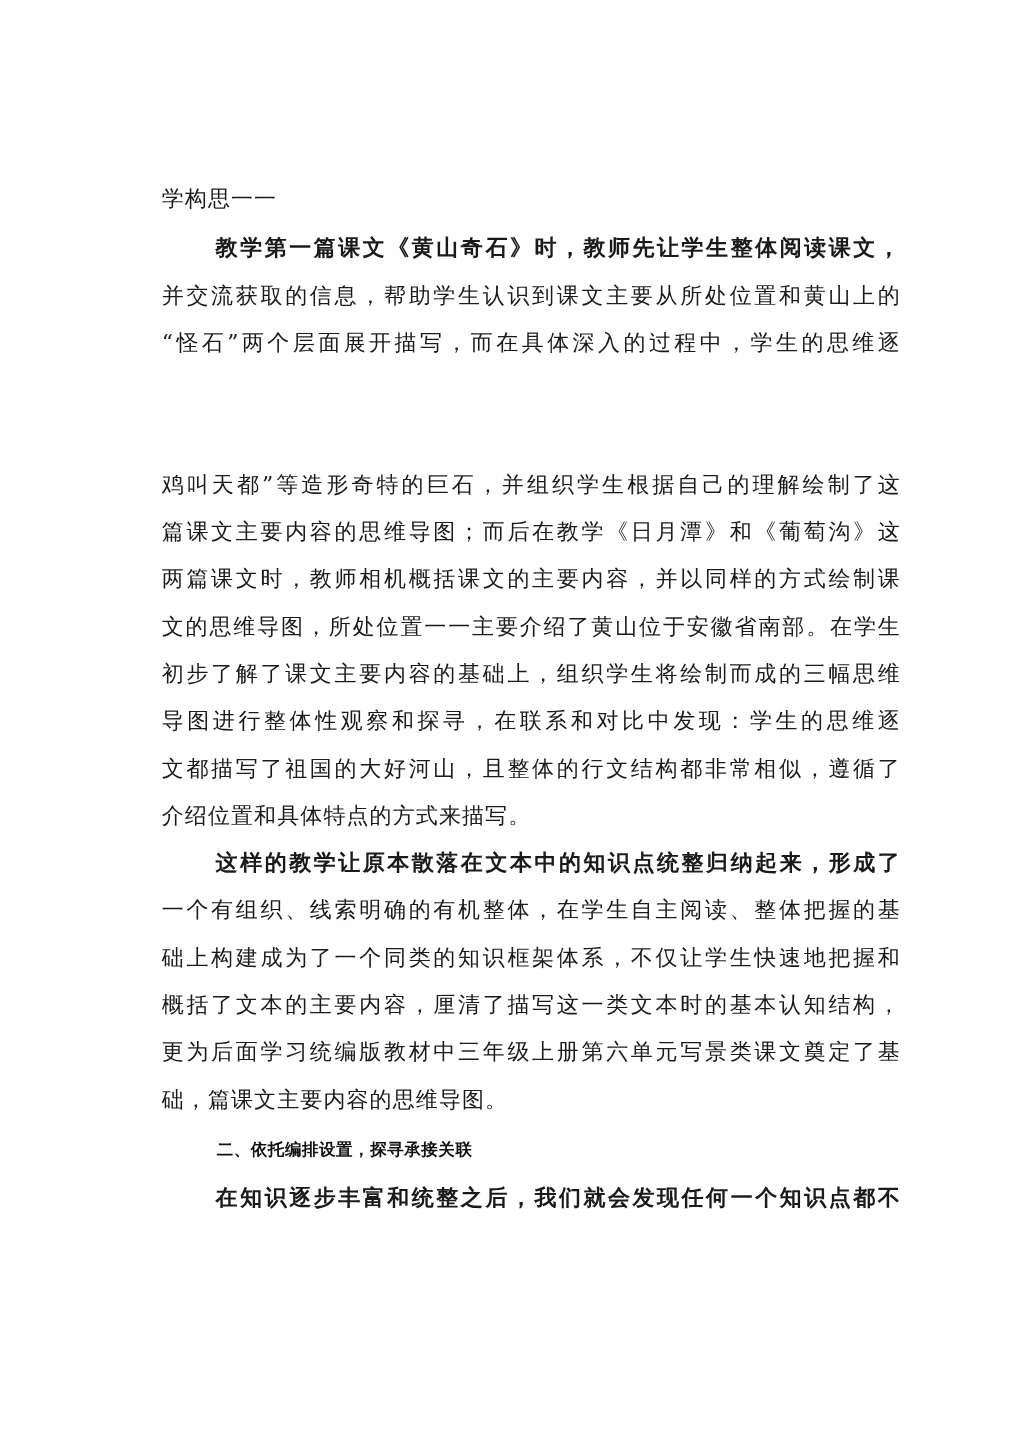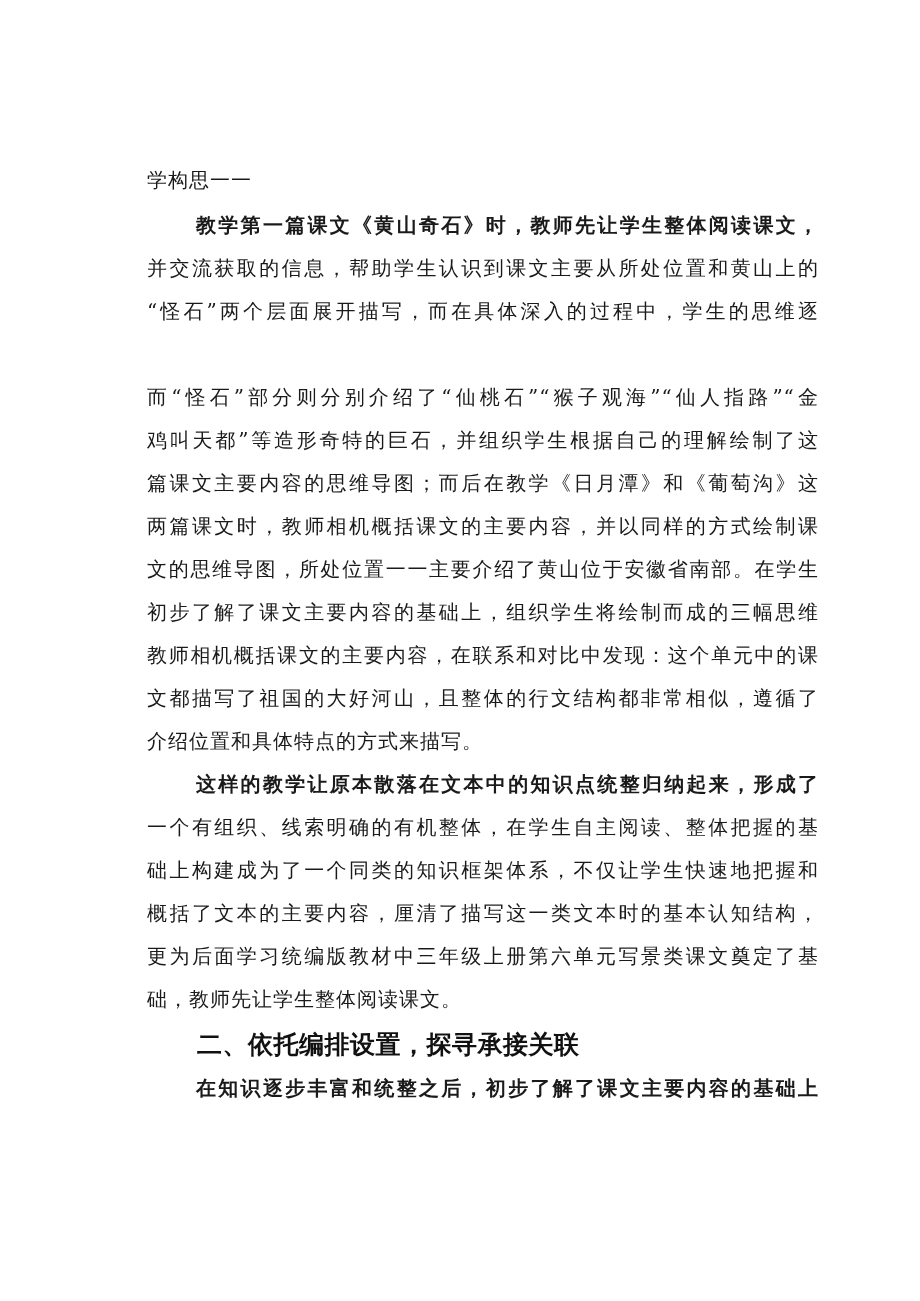--- a/index.html
+++ b/index.html
@@ -19,47 +19,46 @@
     text-align-last: justify;
   }
   .line.last { text-align-last: left; }
   .line.indent { left: 196px; width: 623px; font-weight: bold; }
   .heading {
     position: absolute;
     left: 197px;
     top: 1031px;
     font-family: "DejaVu Sans", sans-serif;
     font-weight: bold;
-    font-size: 25px;
+    font-size: 15px;
     line-height: 28px;
     color: #111;
     white-space: nowrap;
     letter-spacing: 0.5px;
   }
 </style>
 </head>
 <body>
 
 <div class="page">
   <div class="line last" style="top:168px">学构思一一</div>
   <div class="line indent" style="top:213px">教学第一篇课文《黄山奇石》时，教师先让学生整体阅读课文，</div>
   <div class="line" style="top:256px">并交流获取的信息，帮助学生认识到课文主要从所处位置和黄山上的</div>
   <div class="line" style="top:299px">“怪石”两个层面展开描写，而在具体深入的过程中，学生的思维逐</div>
-  <div class="line" style="top:385px">而“怪石”部分则分别介绍了“仙桃石”“猴子观海”“仙人指路”“金</div>
   <div class="line" style="top:428px">鸡叫天都”等造形奇特的巨石，并组织学生根据自己的理解绘制了这</div>
   <div class="line" style="top:471px">篇课文主要内容的思维导图；而后在教学《日月潭》和《葡萄沟》这</div>
   <div class="line" style="top:514px">两篇课文时，教师相机概括课文的主要内容，并以同样的方式绘制课</div>
   <div class="line" style="top:557px">文的思维导图，所处位置一一主要介绍了黄山位于安徽省南部。在学生</div>
   <div class="line" style="top:600px">初步了解了课文主要内容的基础上，组织学生将绘制而成的三幅思维</div>
-  <div class="line" style="top:643px">教师相机概括课文的主要内容，在联系和对比中发现：这个单元中的课</div>
+  <div class="line" style="top:643px">导图进行整体性观察和探寻，在联系和对比中发现：学生的思维逐</div>
   <div class="line" style="top:686px">文都描写了祖国的大好河山，且整体的行文结构都非常相似，遵循了</div>
   <div class="line last" style="top:729px">介绍位置和具体特点的方式来描写。</div>
   <div class="line indent" style="top:772px">这样的教学让原本散落在文本中的知识点统整归纳起来，形成了</div>
   <div class="line" style="top:815px">一个有组织、线索明确的有机整体，在学生自主阅读、整体把握的基</div>
   <div class="line" style="top:858px">础上构建成为了一个同类的知识框架体系，不仅让学生快速地把握和</div>
   <div class="line" style="top:901px">概括了文本的主要内容，厘清了描写这一类文本时的基本认知结构，</div>
   <div class="line" style="top:944px">更为后面学习统编版教材中三年级上册第六单元写景类课文奠定了基</div>
-  <div class="line last" style="top:987px">础，教师先让学生整体阅读课文。</div>
+  <div class="line last" style="top:987px">础，篇课文主要内容的思维导图。</div>
 
   <div class="heading">二、依托编排设置，探寻承接关联</div>
 
-  <div class="line indent" style="top:1076px">在知识逐步丰富和统整之后，初步了解了课文主要内容的基础上</div>
+  <div class="line indent" style="top:1076px">在知识逐步丰富和统整之后，我们就会发现任何一个知识点都不</div>
 </div>
 
 </body></html>

